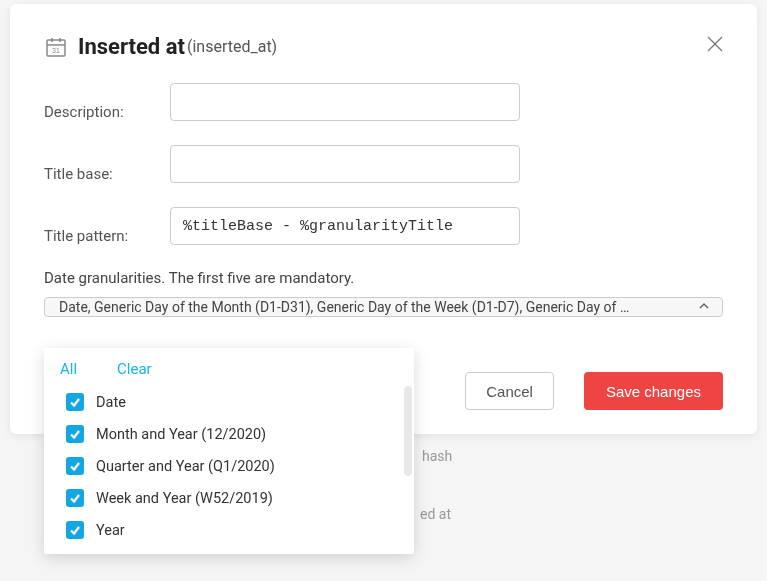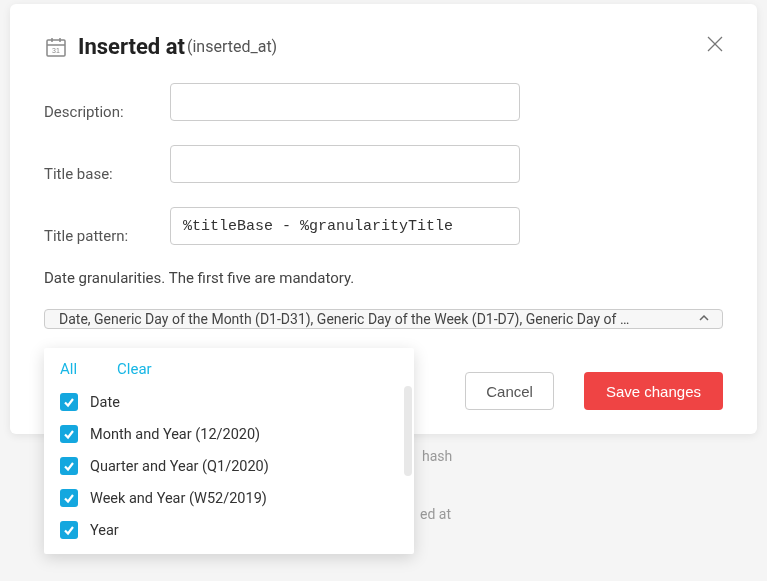--- a/index.html
+++ b/index.html
@@ -78,21 +78,21 @@
       border: 1px solid #ccc;
       border-radius: 4px;
       padding: 0 12px;
       font-size: 15px;
       color: #333;
       font-family: Liberation Mono, monospace;
     }
     .granularity-label {
       color: #444;
       font-size: 15px;
-      margin-bottom: 22px;
+      margin-bottom: 10px;
     }
     .dropdown {
       width: 100%;
       height: 20px;
       border: 1px solid #ccc;
       border-radius: 4px;
       background: #f7f7f7;
       display: flex;
       align-items: center;
       padding: 0 51px 0 14px;
@@ -160,21 +160,21 @@
       font-size: 15px;
       cursor: pointer;
     }
     .checkbox-list {
       max-height: 190px;
       overflow-y: auto;
     }
     .checkbox-row {
       display: flex;
       align-items: center;
-      padding: 7px 16px;
+      padding: 7px 22px;
       cursor: pointer;
     }
     .checkbox {
       width: 18px;
       height: 18px;
       border-radius: 3px;
       background: #14a7df;
       display: flex;
       align-items: center;
       justify-content: center;

